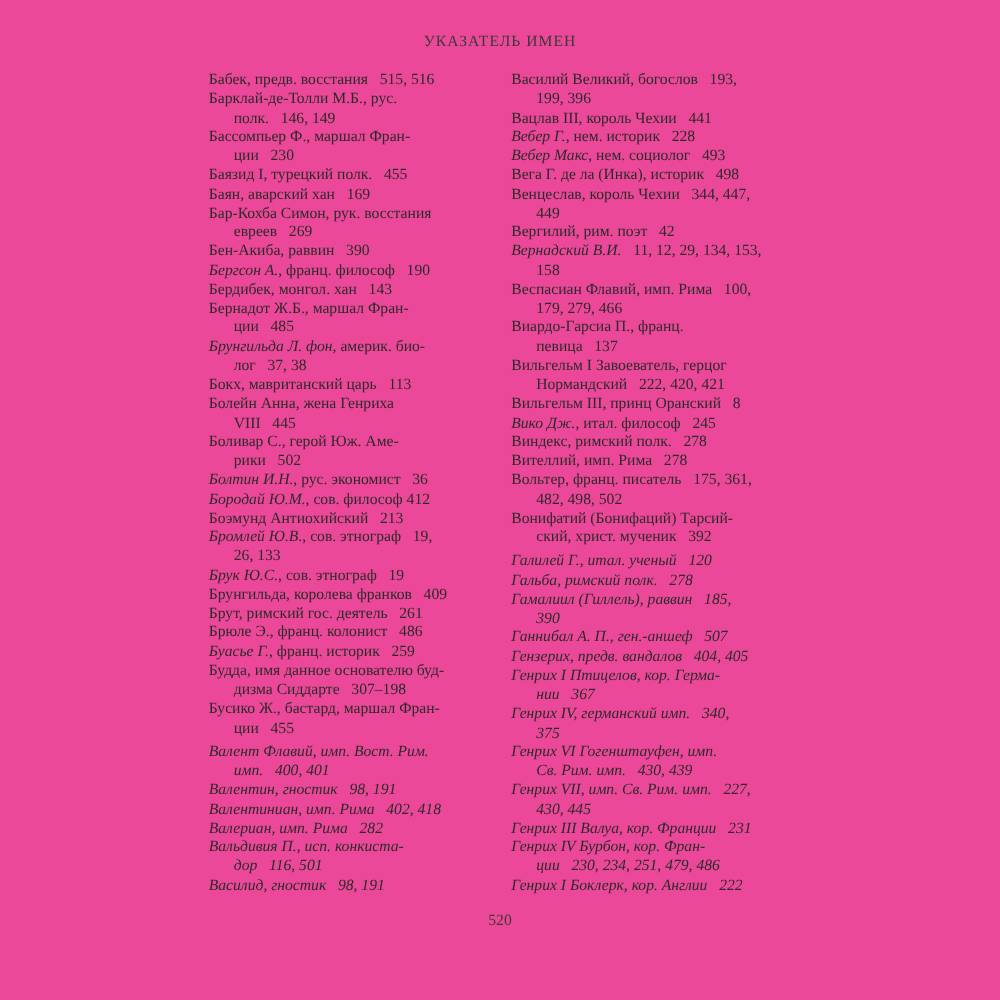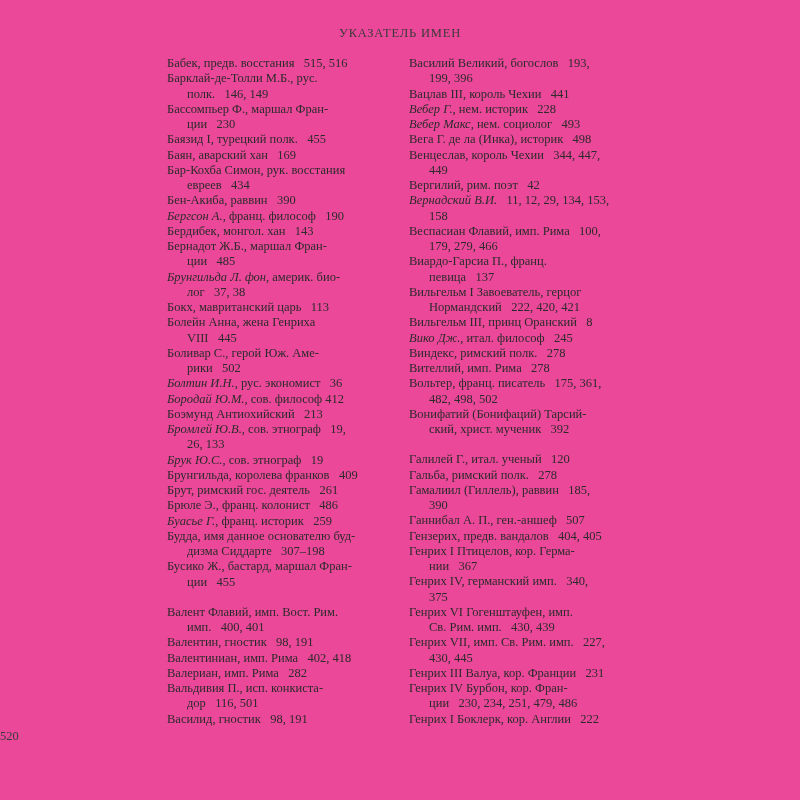--- a/index.html
+++ b/index.html
@@ -34,36 +34,37 @@
     display: flex;
     justify-content: center;
     gap: 18px;
   }
   .col {
     width: 224px;
     font-size: 12.5px;
     line-height: 15.25px;
   }
   .group + .group {
-    margin-top: 15px;
+    margin-top: 4px;
+    font-style: italic;
   }
   .entry {
     margin: 0;
     padding-left: 20px;
     text-indent: -20px;
     white-space: pre-wrap;
   }
   .entry i {
   }
   .page-number {
     position: absolute;
     top: 729px;
     left: 0;
     width: 100%;
-    text-align: left;
+    text-align: center;
     font-size: 12.5px;
     color: #3a3a3a;
   }
 </style>
 </head>
 <body>
 
 <div class="page">
   <div class="header">УКАЗАТЕЛЬ ИМЕН</div>
 
@@ -71,21 +72,21 @@
     <div class="col">
         <div class="group">
           <p class="entry">Бабек, предв. восстания   515, 516</p>
           <p class="entry">Барклай-де-Толли М.Б., рус.
 полк.   146, 149</p>
           <p class="entry">Бассомпьер Ф., маршал Фран-
 ции   230</p>
           <p class="entry">Баязид I, турецкий полк.   455</p>
           <p class="entry">Баян, аварский хан   169</p>
           <p class="entry">Бар-Кохба Симон, рук. восстания
-евреев   434</p>
+евреев   269</p>
           <p class="entry">Бен-Акиба, раввин   390</p>
           <p class="entry"><i>Бергсон А.</i>, франц. философ   190</p>
           <p class="entry">Бердибек, монгол. хан   143</p>
           <p class="entry">Бернадот Ж.Б., маршал Фран-
 ции   485</p>
           <p class="entry"><i>Брунгильда Л. фон</i>, америк. био-
 лог   37, 38</p>
           <p class="entry">Бокх, мавританский царь   113</p>
           <p class="entry">Болейн Анна, жена Генриха
 VIII   445</p>

